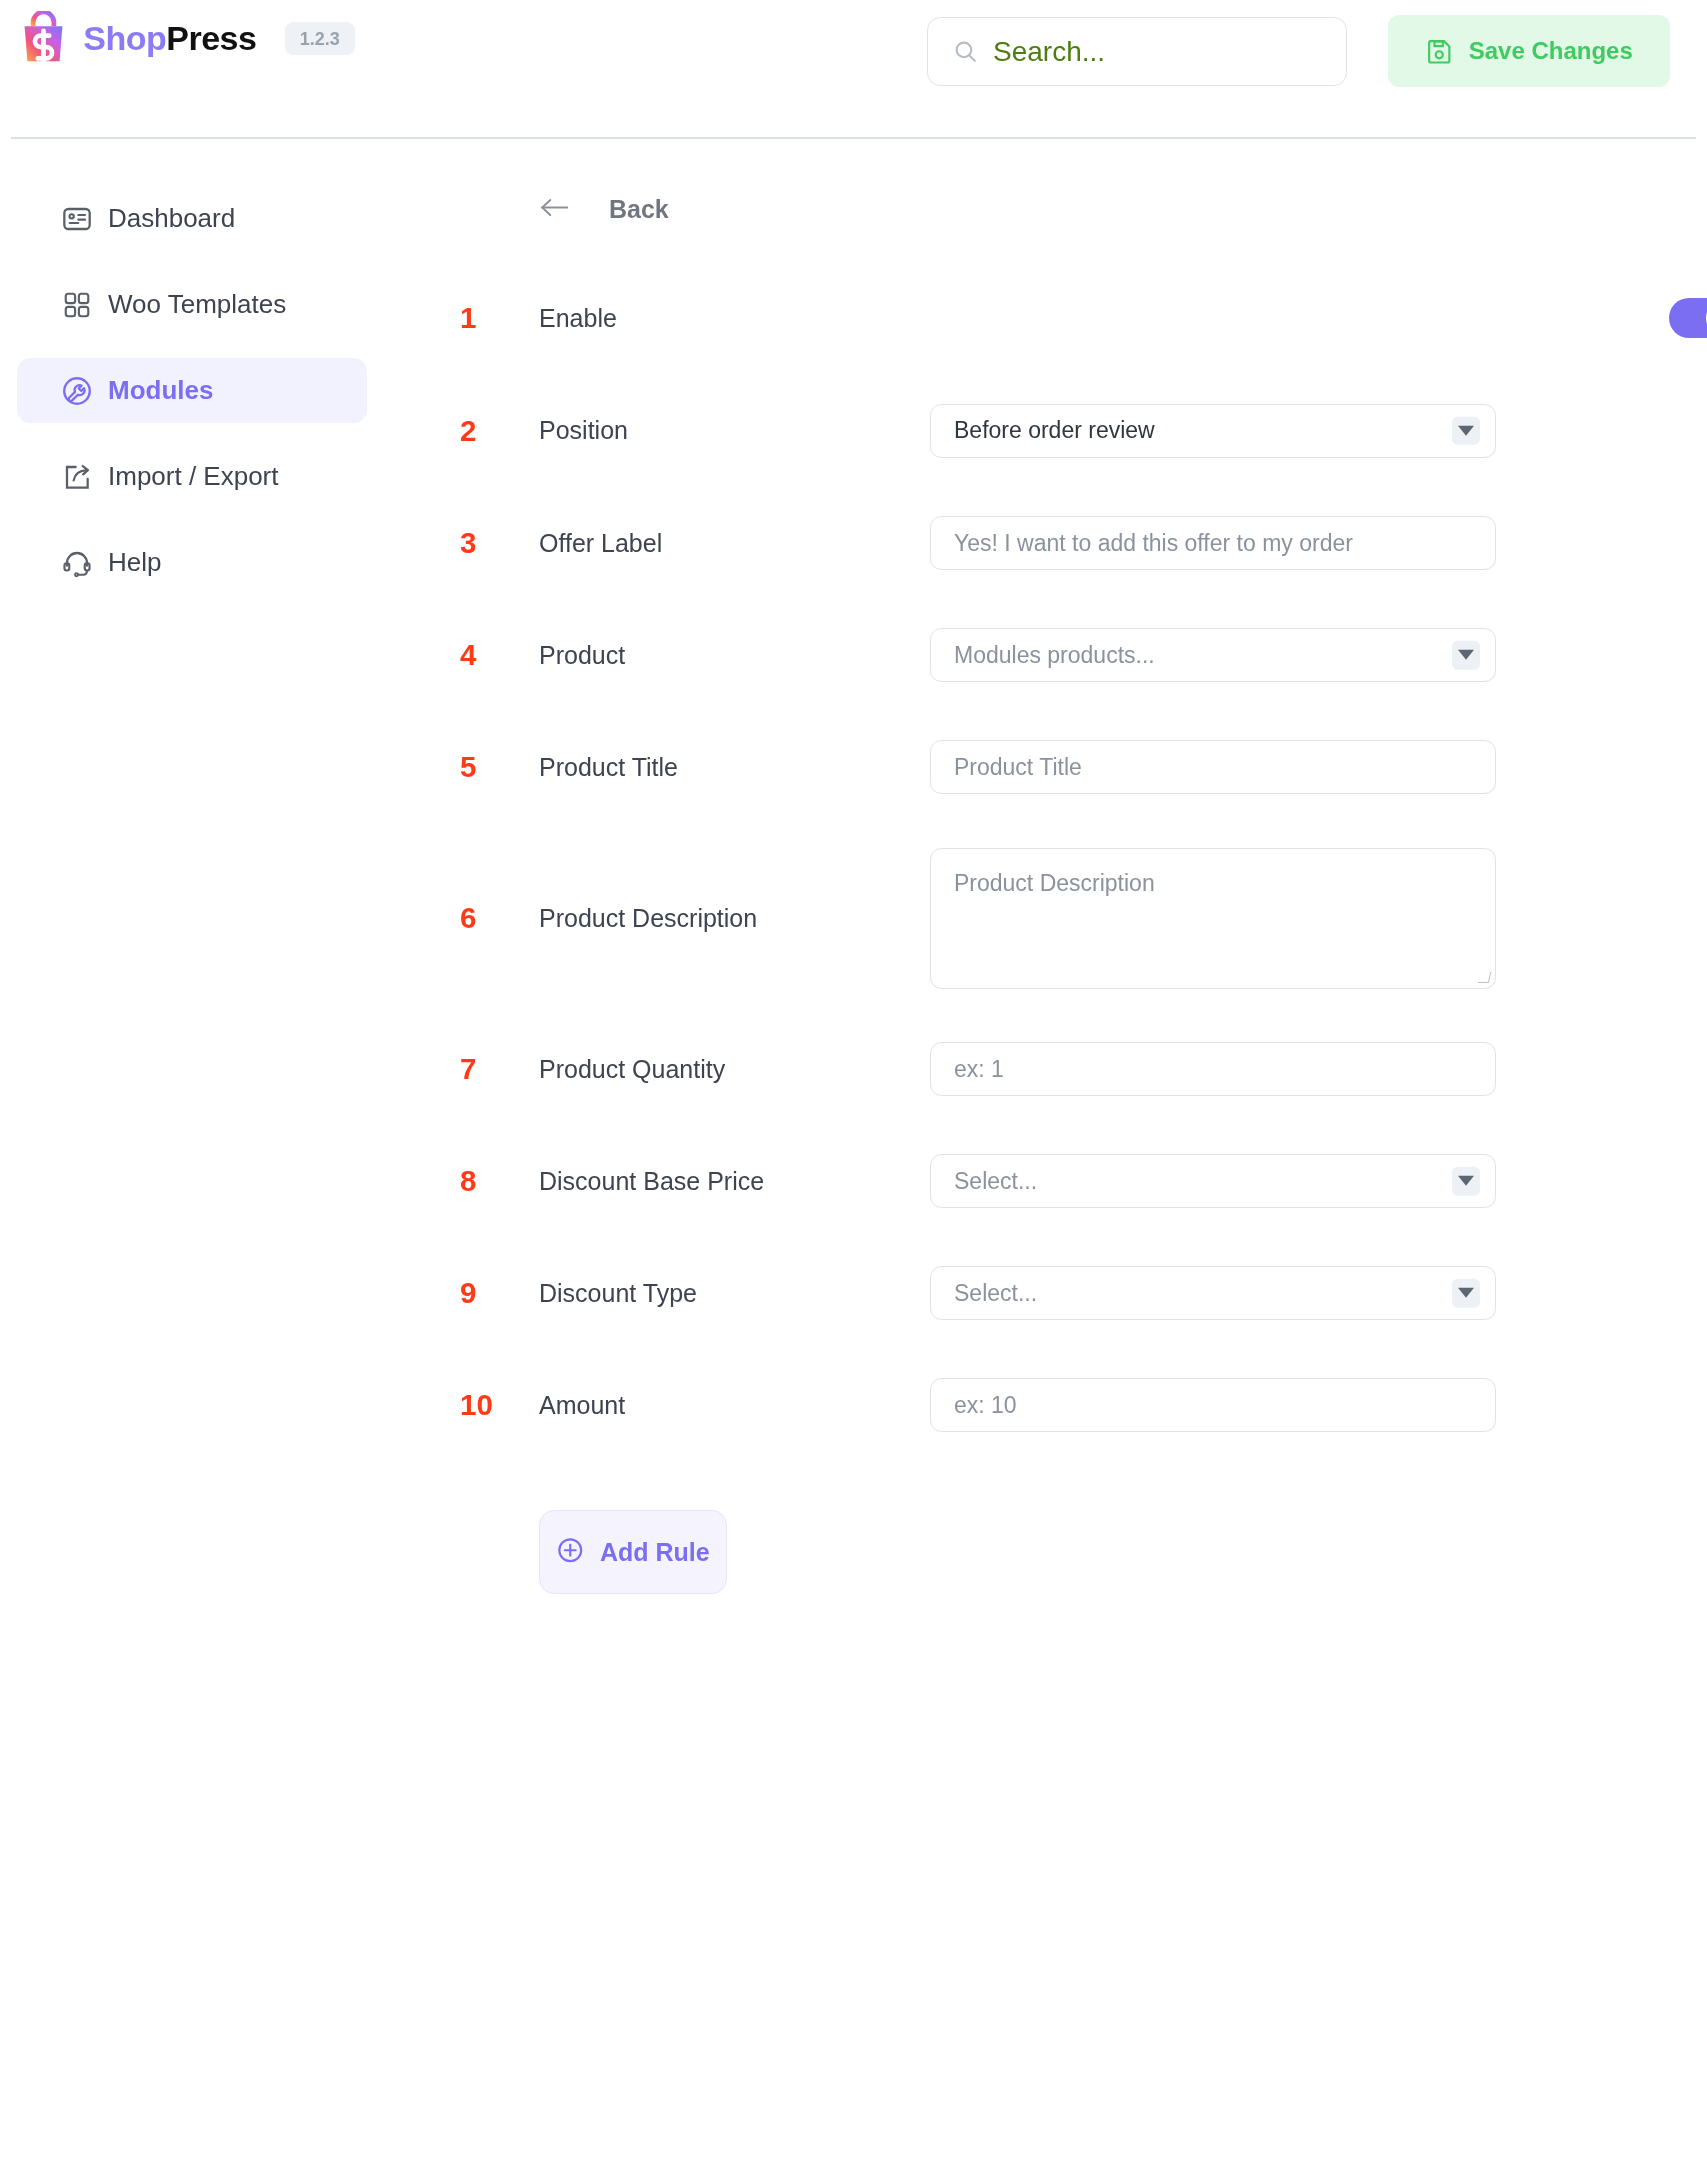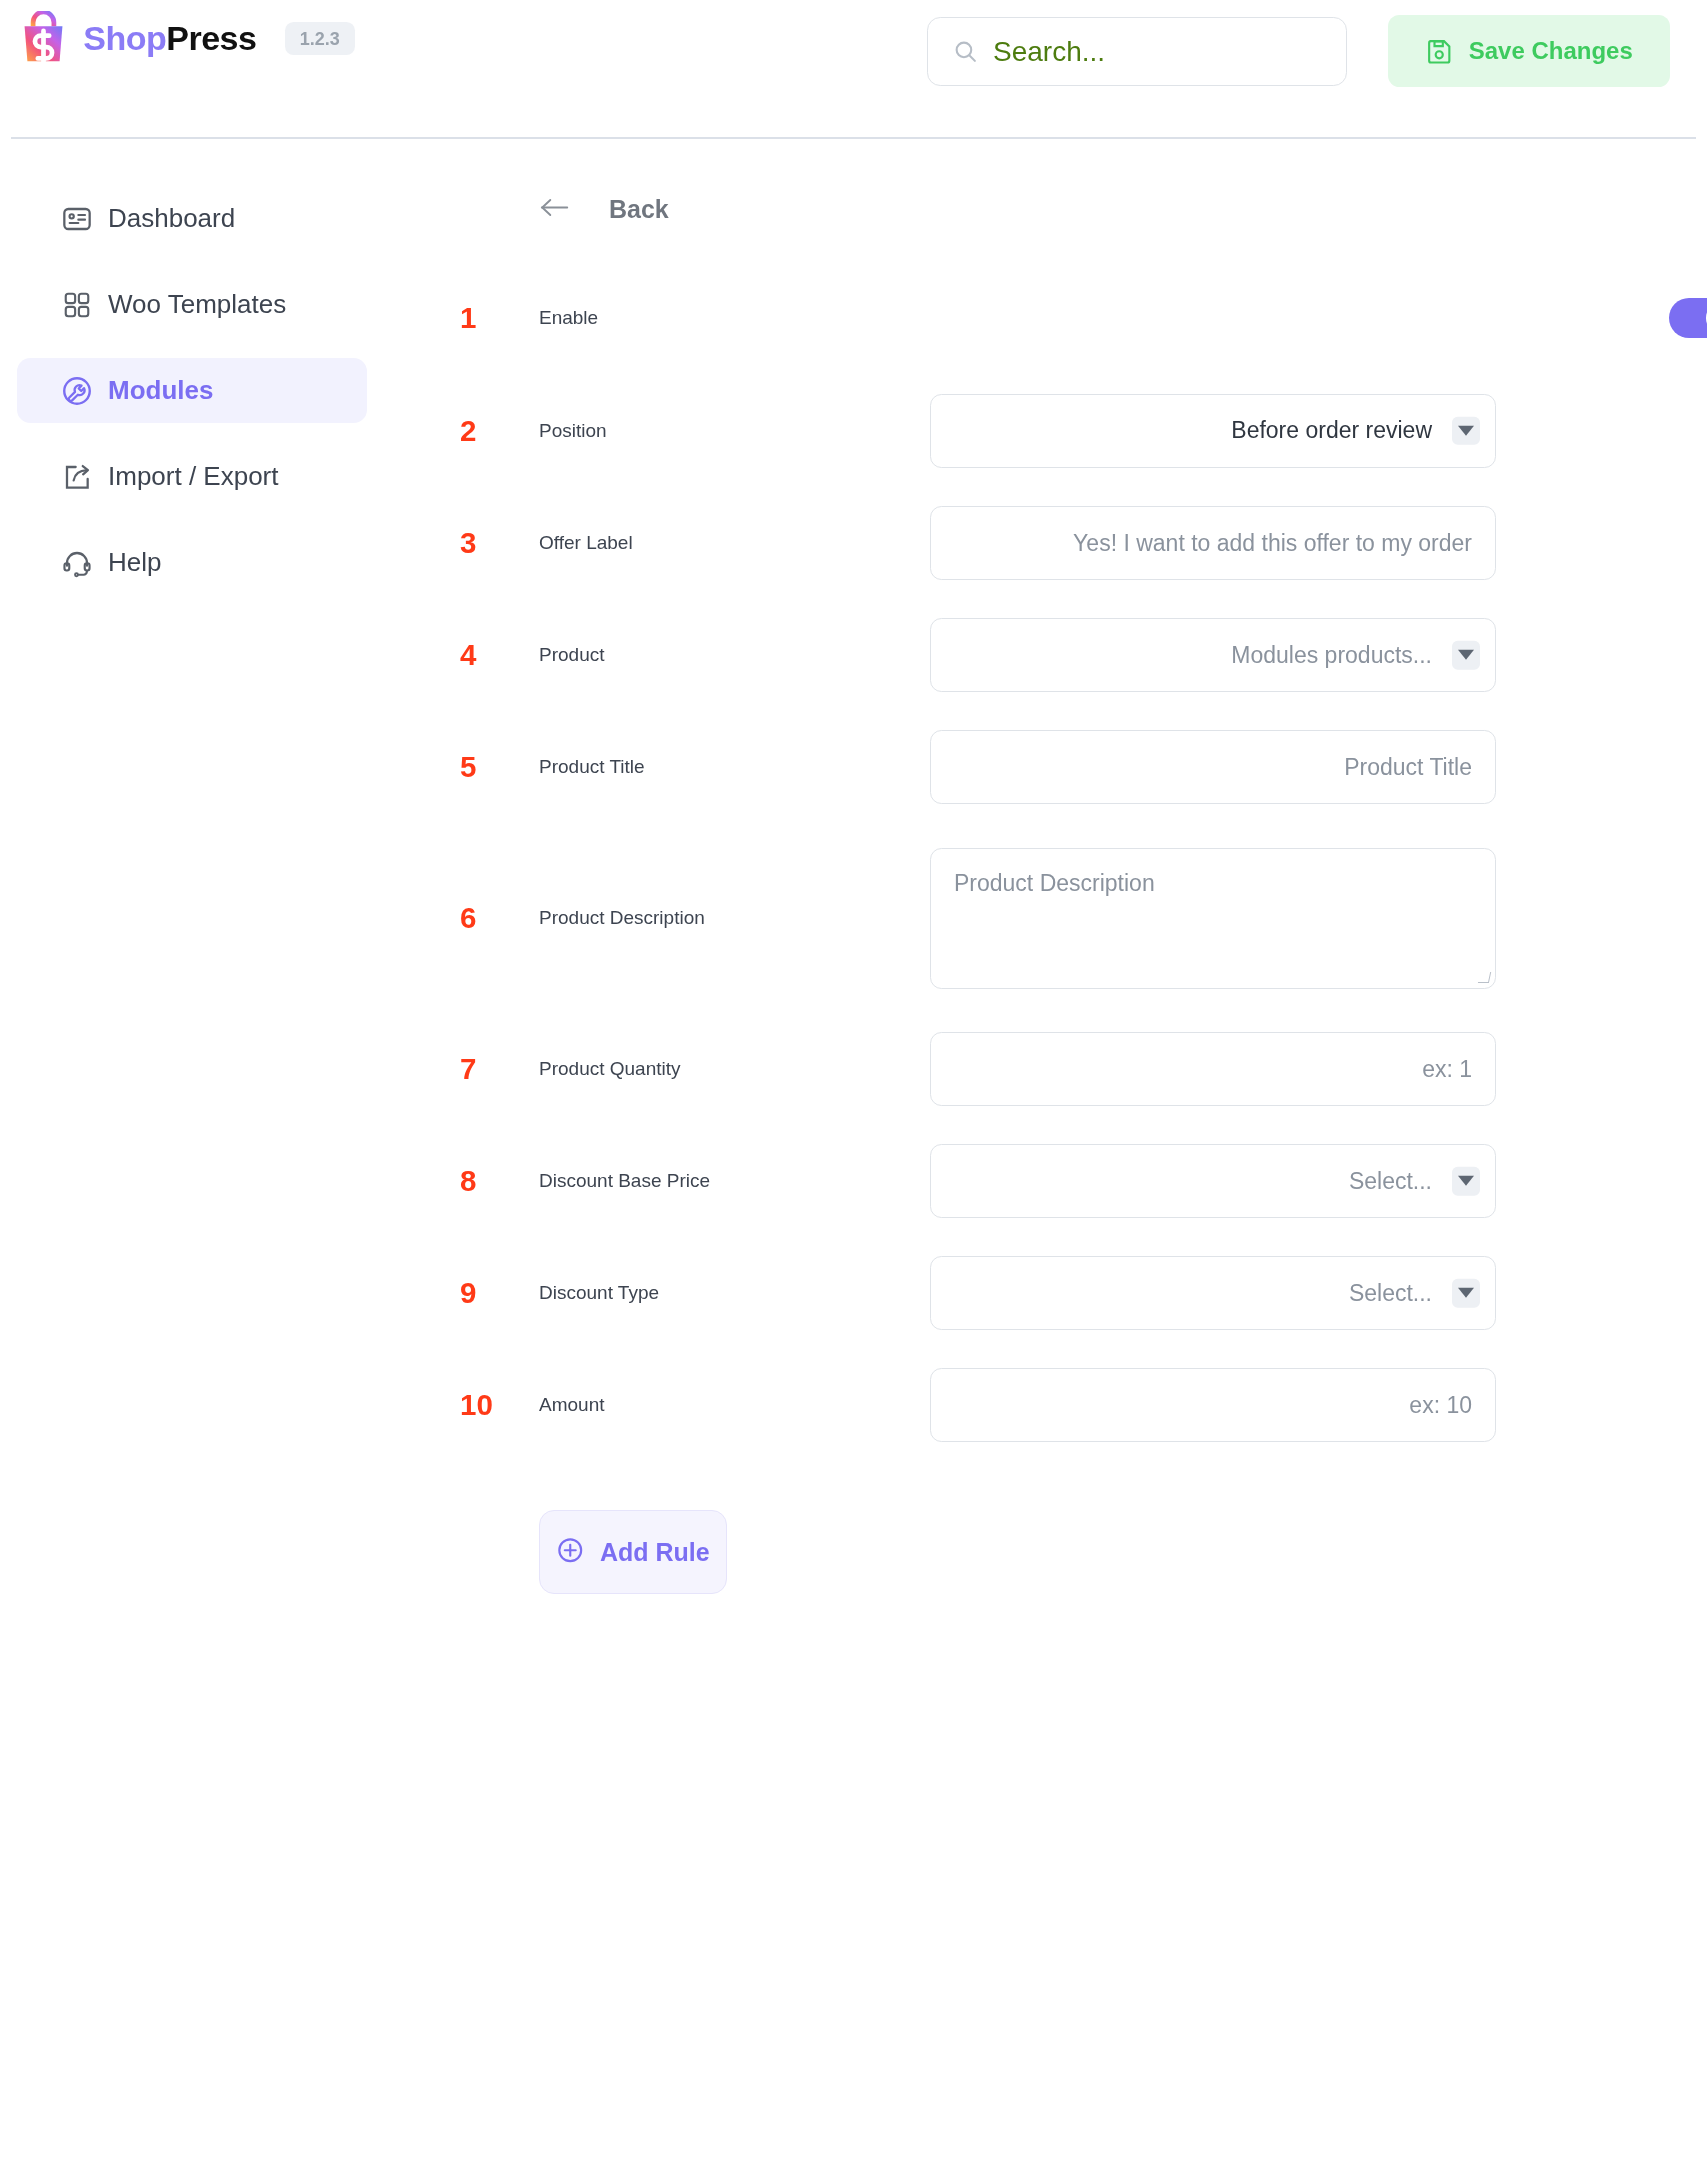--- a/index.html
+++ b/index.html
@@ -62,28 +62,28 @@
   .back-row { display: flex; align-items: center; gap: 38px; margin-left: 155px; height: 46px; cursor: pointer; }
   .back-label { font-size: 25px; color: #70767f; font-weight: 600; }
 
   .form { position: relative; margin-top: 30px; }
   .row { position: relative; display: flex; align-items: center; min-height: 95px; }
   .row-num {
     position: absolute; left: 76px; width: 53px; text-align: left;
     color: #ff3a17; font-size: 29.5px; font-weight: 700;
   }
   .row-label {
-    position: absolute; left: 155px; font-size: 19px; color: #3d4450; font-weight: 400; white-space: nowrap;
+    position: absolute; left: 155px; font-size: 25px; color: #3d4450; font-weight: 400; white-space: nowrap;
   }
   .row-field { position: absolute; left: 546px; width: 566px; }
 
   .control {
-    width: 566px; height: 74px; border: 1.5px solid #dfe3e8; border-radius: 11.4px;
+    width: 566px; height: 54px; border: 1.5px solid #dfe3e8; border-radius: 11.4px;
     background: #fff; display: flex; align-items: center; padding: 0 23px;
-    font-size: 23px; color: #8a929d; position: relative; justify-content: flex-end;
+    font-size: 23px; color: #8a929d; position: relative;
   }
   .control.select { padding-right: 63px; }
   .sel-arrow {
     position: absolute; right: 15px; top: 50%; transform: translateY(-50%);
     width: 28.5px; height: 28.5px; background: #edf0f4; border-radius: 5.7px;
     display: flex; align-items: center; justify-content: center;
   }
   .sel-arrow span {
     width: 0; height: 0; border-left: 8.6px solid transparent; border-right: 8.6px solid transparent;
     border-top: 10.5px solid #5d6672; display: block;

